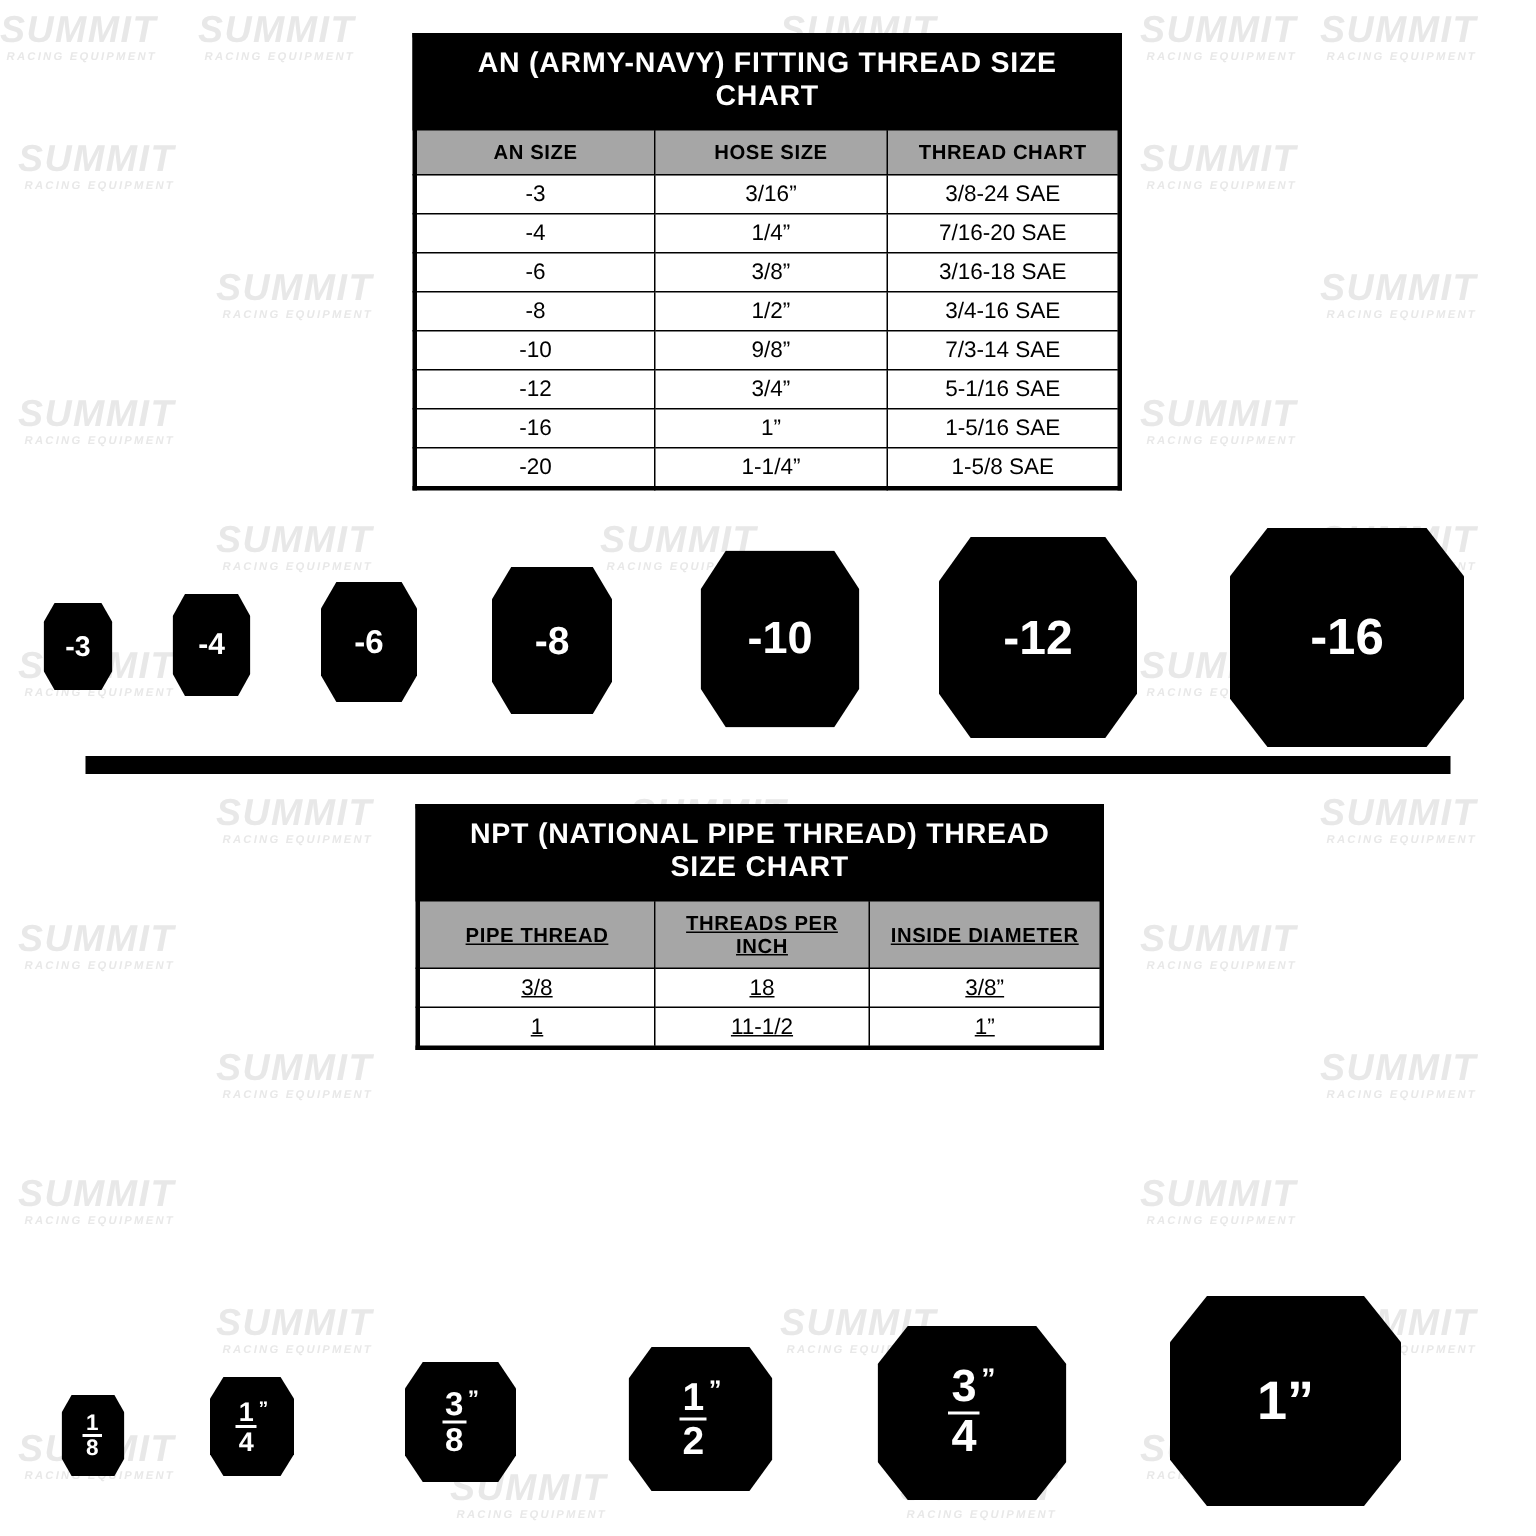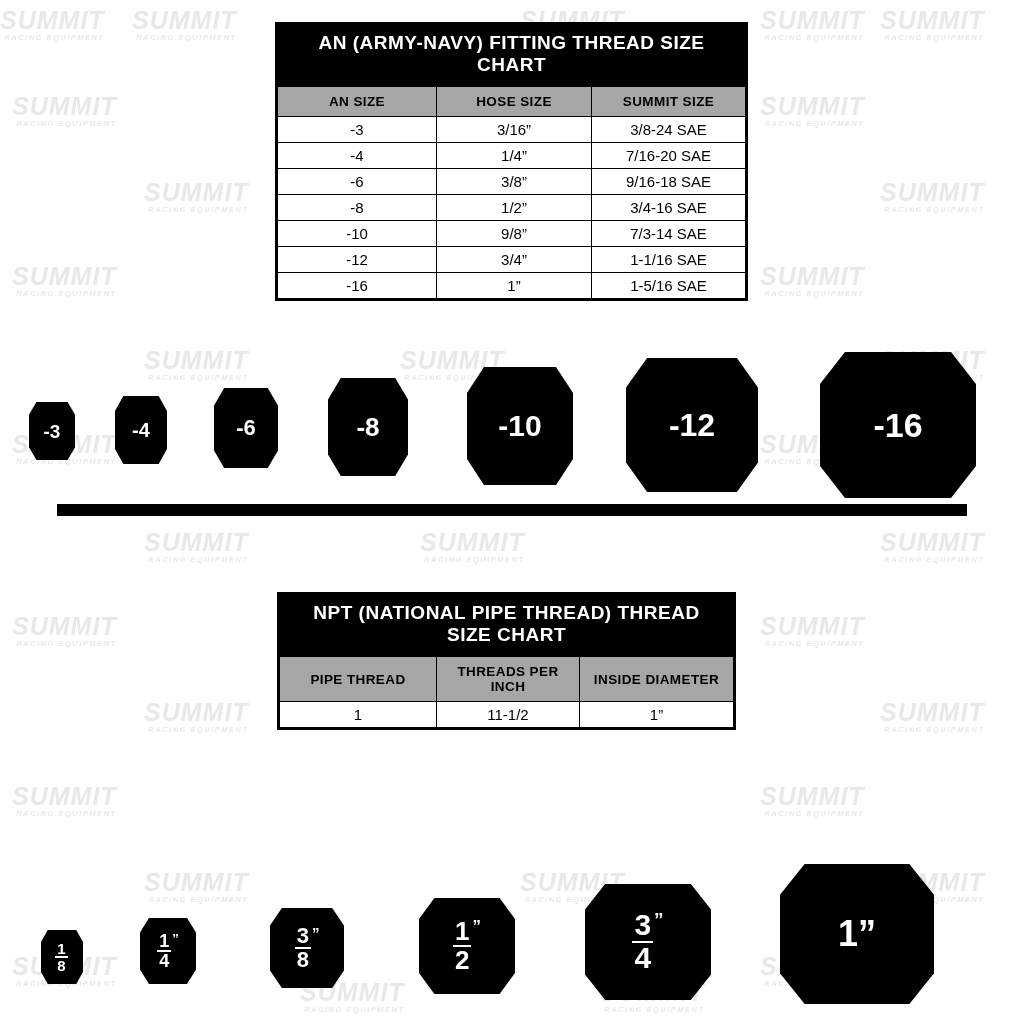--- a/index.html
+++ b/index.html
@@ -278,58 +278,63 @@
       </div>
   </div>
 
   <div class="chart-block" style="left:275px; top:22px;">
     <table class="chart">
       <caption>AN (ARMY-NAVY) FITTING THREAD SIZE CHART</caption>
       <thead>
         <tr>
           <th style="width:160px">AN SIZE</th>
           <th style="width:155px">HOSE SIZE</th>
-          <th style="width:155px">SUMMIT SIZE</th>
+          <th style="width:155px">THREAD CHART</th>
         </tr>
       </thead>
       <tbody>
         <tr>
           <td>-3</td>
           <td>3/16”</td>
           <td>3/8-24 SAE</td>
         </tr>
         <tr>
           <td>-4</td>
           <td>1/4”</td>
           <td>7/16-20 SAE</td>
         </tr>
         <tr>
           <td>-6</td>
           <td>3/8”</td>
-          <td>9/16-18 SAE</td>
+          <td>3/16-18 SAE</td>
         </tr>
         <tr>
           <td>-8</td>
           <td>1/2”</td>
           <td>3/4-16 SAE</td>
         </tr>
         <tr>
           <td>-10</td>
           <td>9/8”</td>
           <td>7/3-14 SAE</td>
         </tr>
         <tr>
           <td>-12</td>
           <td>3/4”</td>
-          <td>1-1/16 SAE</td>
+          <td>5-1/16 SAE</td>
         </tr>
         <tr>
           <td>-16</td>
           <td>1”</td>
           <td>1-5/16 SAE</td>
+        </tr>
+        <tr>
+          <td>-20</td>
+          <td>1-1/4”</td>
+          <td>1-5/8 SAE</td>
         </tr>
       </tbody>
     </table>
   </div>
 
   <div class="fitting" style="left:24px; top:402px; width:56px; height:58px;">
     <div class="body" style="width:46px;height:58px;font-size:19px;">
       <span class="serr left zig-l" style="width:14px;height:40px;"></span>
       <span class="serr right zig-r" style="width:14px;height:40px;"></span>
       <span class="label">-3</span>
@@ -379,31 +384,36 @@
   <div class="fitting" style="left:812px; top:352px; width:172px; height:146px;">
     <div class="body" style="width:156px;height:146px;font-size:34px;">
       <span class="serr left zig-l" style="width:24px;height:88px;"></span>
       <span class="serr right zig-r" style="width:24px;height:88px;"></span>
       <span class="label">-16</span>
     </div>
   </div>
 
   <div class="divider"></div>
 
-  <div class="chart-block" style="left:277px; top:592px;">
+  <div class="chart-block" style="left:277px; top:536px;text-decoration:underline;">
     <table class="chart">
       <caption>NPT (NATIONAL PIPE THREAD) THREAD SIZE CHART</caption>
       <thead>
         <tr>
           <th style="width:158px">PIPE THREAD</th>
           <th style="width:143px">THREADS PER INCH</th>
           <th style="width:155px">INSIDE DIAMETER</th>
         </tr>
       </thead>
       <tbody>
+        <tr>
+          <td>3/8</td>
+          <td>18</td>
+          <td>3/8”</td>
+        </tr>
         <tr>
           <td>1</td>
           <td>11-1/2</td>
           <td>1”</td>
         </tr>
       </tbody>
     </table>
   </div>
 
   <div class="fitting" style="left:36px; top:930px; width:52px; height:54px;">

